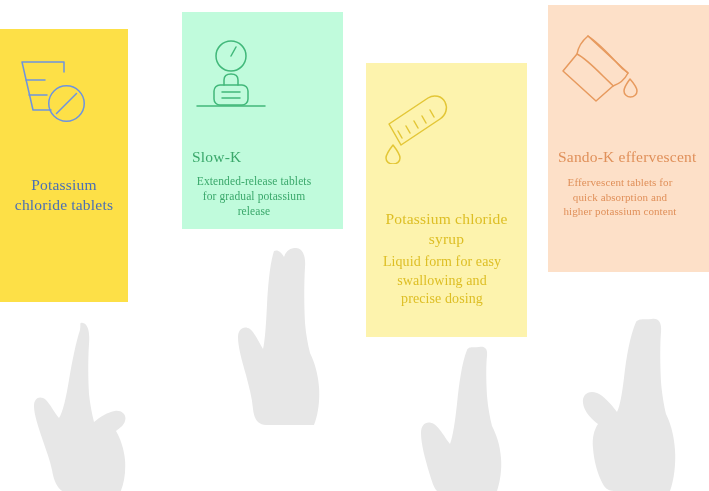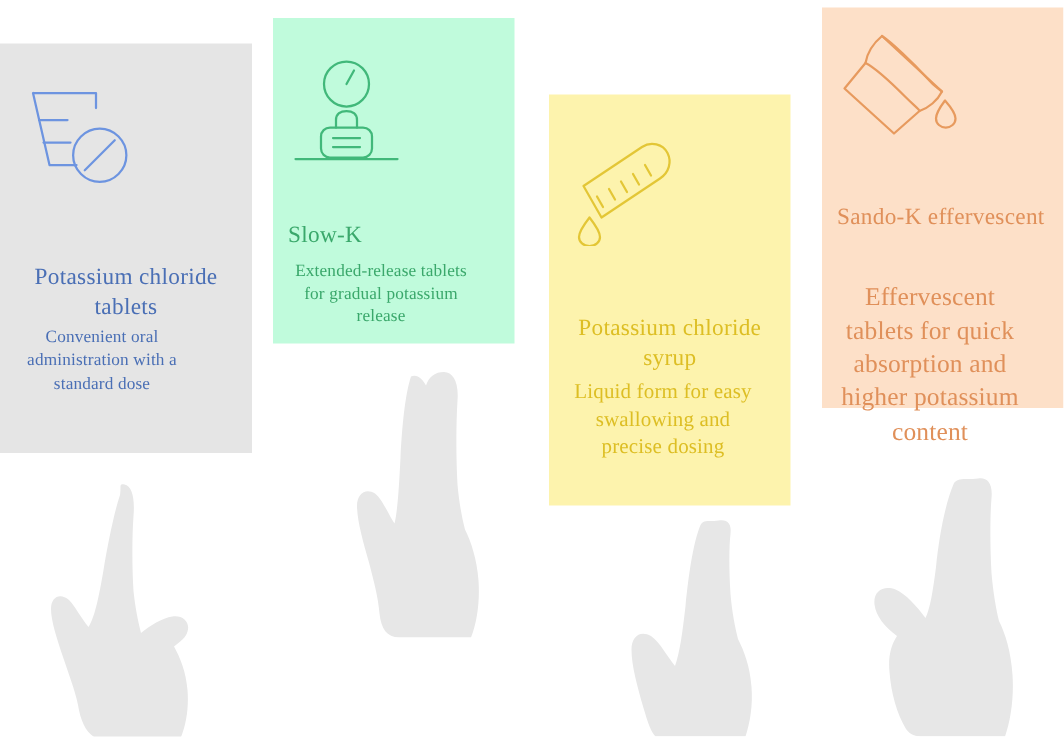--- a/index.html
+++ b/index.html
@@ -60,22 +60,22 @@
   }
   .card-desc {
     line-height: 1.32;
     letter-spacing: 0.1px;
     font-family: Liberation Serif, serif;
   }
 
   
   #card-1 {
     left: 0px; top: 29px;
-    width: 168px; height: 273px;
-    background: #e5e5e5;
+    width: 128px; height: 273px;
+    background: #fde047;
     padding: 18px 10px 0 10px;
   }
   #card-1 .card-icon { margin-top: 8px; }
   #card-1 .card-title {
     color: #4a6fb5;
     font-size: 15.5px;
     margin-top: 48px;
   }
   #card-1 .card-desc {
     color: #4a6fb5;
@@ -122,32 +122,32 @@
     font-size: 14px;
     margin-top: 4px;
     width: 132px;
   }
 
   
   #card-4 {
     left: 548px; top: 5px;
     width: 161px; height: 267px;
     background: #fde0c8;
-    padding: 8px 10px 0 10px;
+    padding: 20px 10px 0 10px;
   }
   #card-4 .card-icon { margin-top: 6px; }
   #card-4 .card-title {
     color: #e0905a;
     font-size: 15.5px;
     margin-top: 38px;
   }
   #card-4 .card-desc {
     color: #e0905a;
-    font-size: 17px;
-    margin-top: 32px;
+    font-size: 11px;
+    margin-top: 8px;
     width: 124px;
   }
 </style>
 </head>
 <body>
 
 <div id="stage">
 
   <div class="hand-layer">
 
@@ -183,21 +183,20 @@
         <g fill="none" stroke="#6d94e0" stroke-width="1.5" stroke-linecap="round" stroke-linejoin="round">
           <path d="M12 7 L54 7 L54 17 M12 7 L23 55 L41 55"></path>
           <path d="M16 25 L35 25"></path>
           <path d="M19 40 L37 40"></path>
           <path d="M44 36 C51 29 62 29 69 36 C76 43 76 54 69 61 C62 68 51 68 44 61 C37 54 37 43 44 36 Z"></path>
           <path d="M46.5 58.5 L66.5 38.5"></path>
         </g>
       </svg>
     </span>
     <div class="card-title">Potassium chloride tablets</div>
-    <div class="card-desc">Convenient oral administration with a standard dose</div>
   </div>
 
   <div class="card" id="card-2">
     <span class="card-icon">
       <svg width="78" height="73" viewBox="0 0 78 73" aria-hidden="true">
         <g fill="none" stroke="#41b87a" stroke-width="1.5" stroke-linecap="round" stroke-linejoin="round">
           <circle cx="39" cy="17" r="15"></circle>
           <path d="M39 17 L44 8"></path>
           <path d="M32 46 L32 41 C32 37 35 35 39 35 C43 35 46 37 46 41 L46 46"></path>
           <rect x="22" y="46" width="34" height="20" rx="6"></rect>

